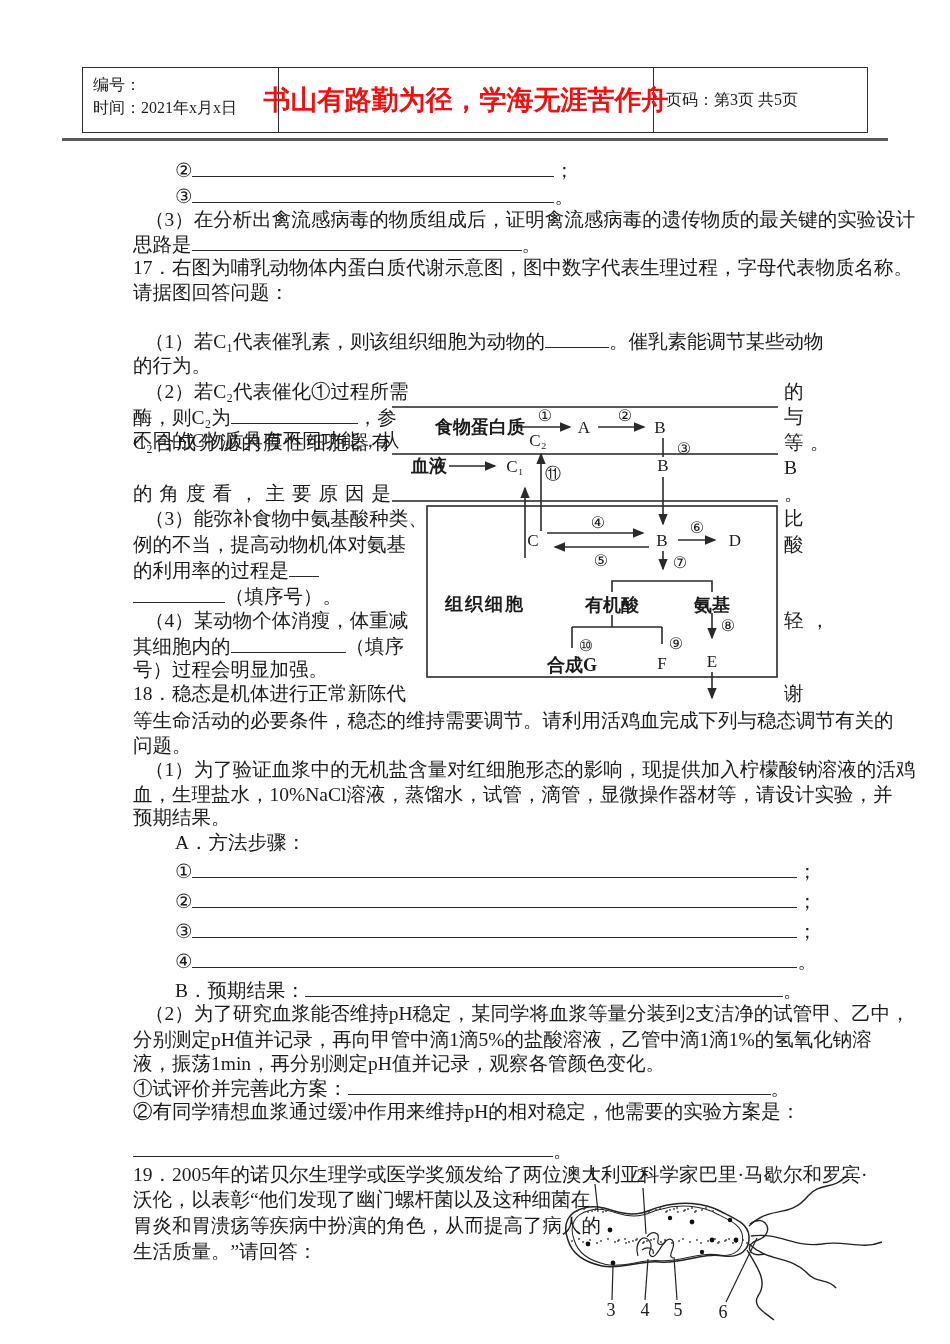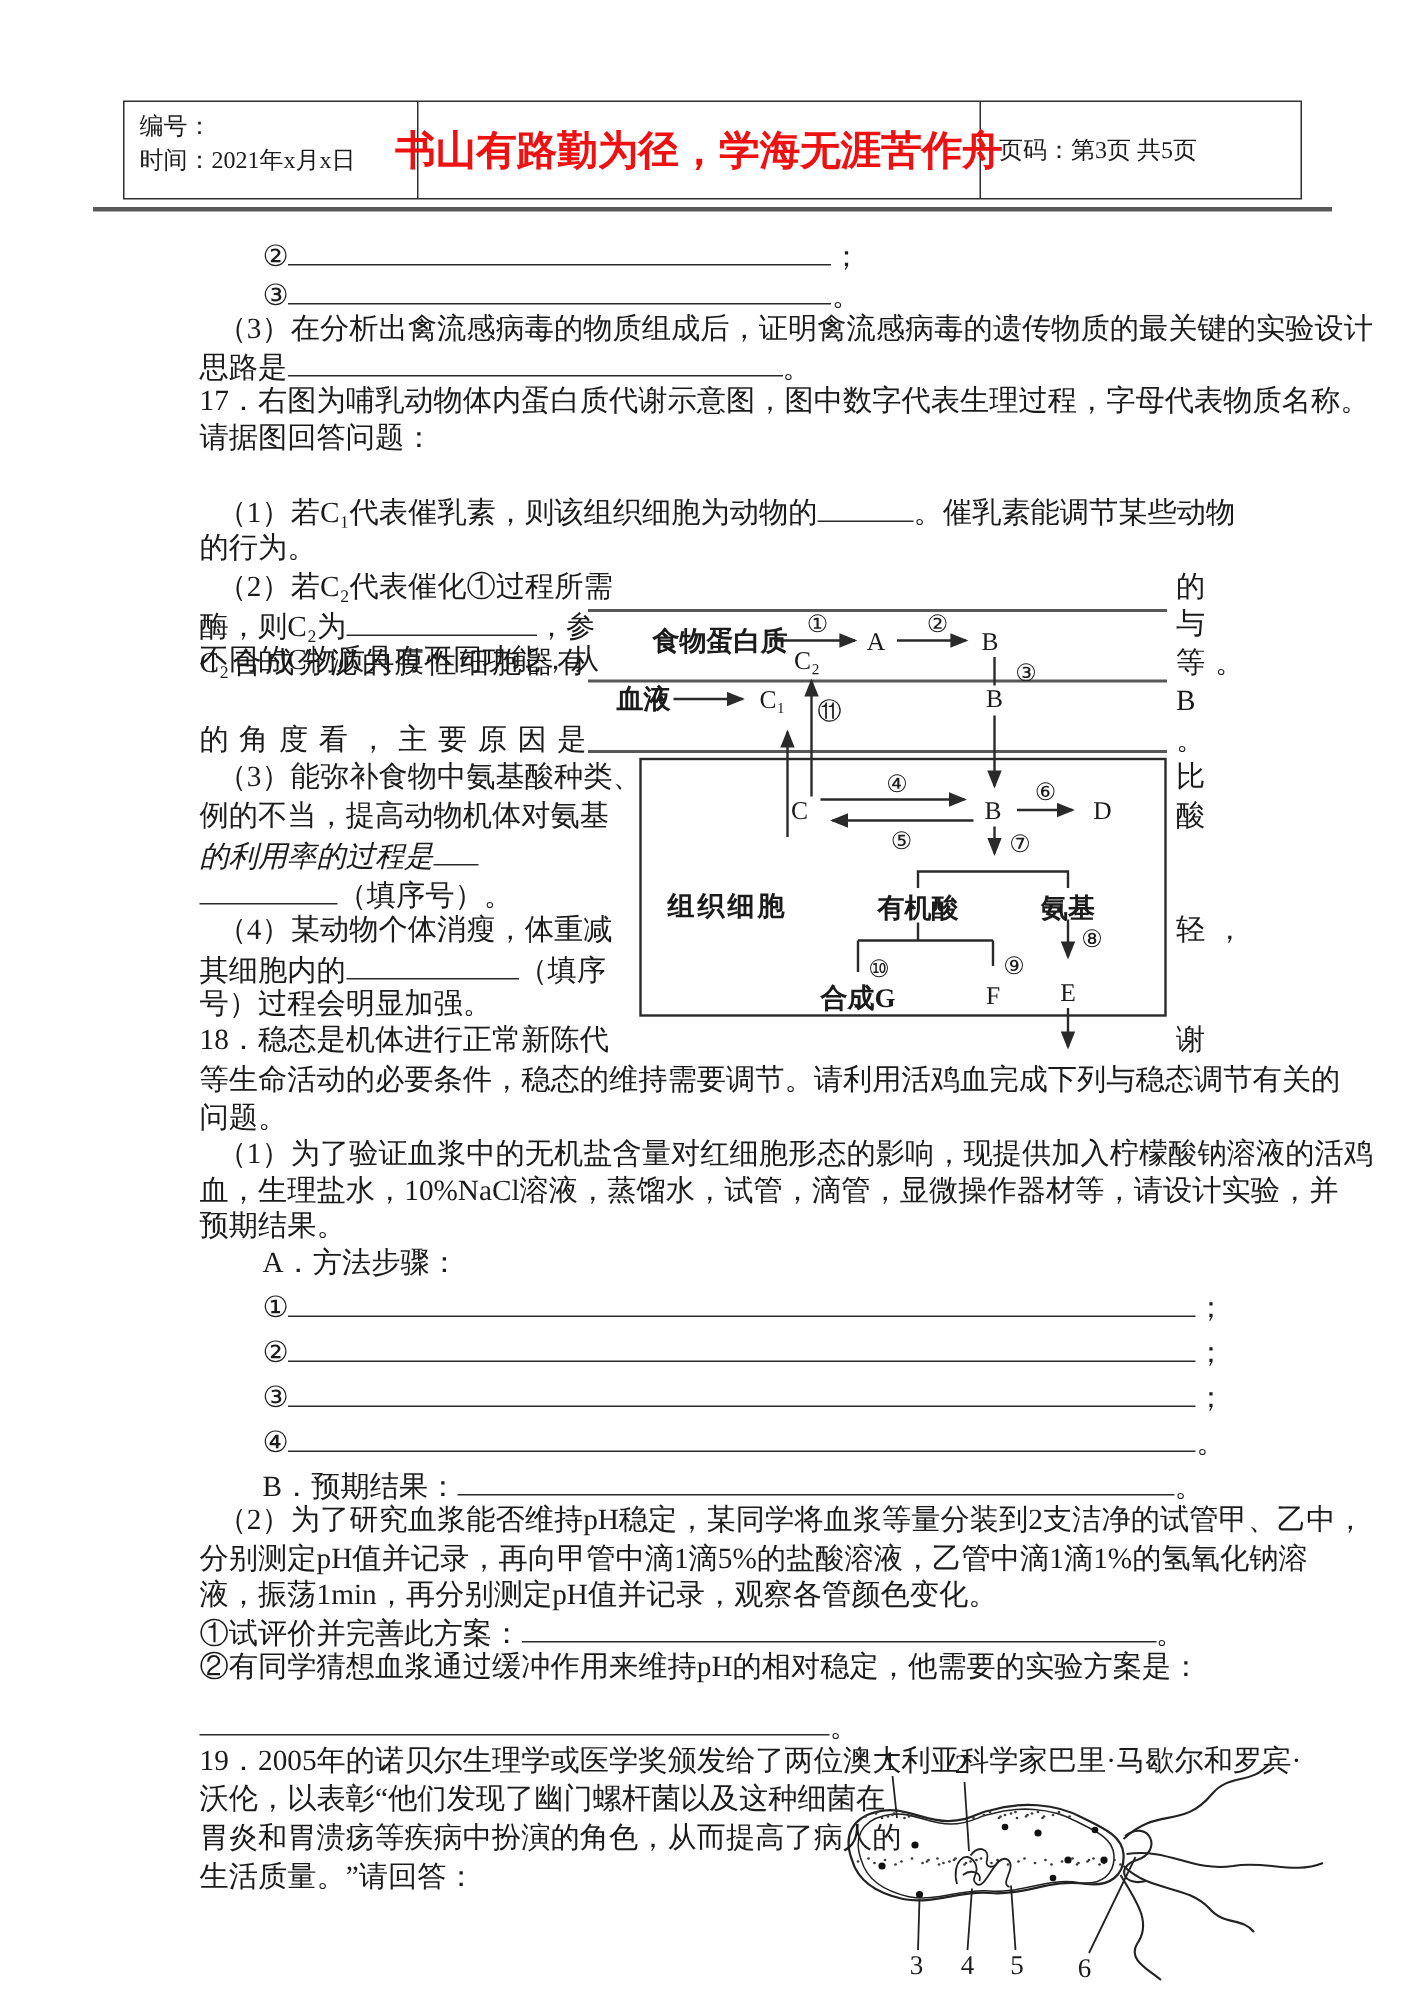--- a/index.html
+++ b/index.html
@@ -250,21 +250,21 @@
     <div class="ln" style="left: 133px; top: 280px;"><span>请据图回答问题：</span></div>
     <div class="ln" style="left: 145px; top: 328px;"><span>（1）若C₁代表催乳素，则该组织细胞为动物的</span><span class="bl" style="width: 64px;"></span><span>。催乳素能调节某些动物</span></div>
     <div class="ln" style="left: 133px; top: 353px; font-family: Liberation Serif, serif;"><span>的行为。</span></div>
     <div class="ln" style="left: 145px; top: 379px;"><span>（2）若C₂代表催化①过程所需</span></div>
     <div class="ln" style="left: 133px; top: 404px;"><span>酶，则C₂为</span><span class="bl" style="width: 127px;"></span><span>，参</span></div>
     <div class="ln spread" style="left: 133px; top: 430px; width: 258px;"><span>C₂合成分泌的膜性细胞器有</span></div>
     <div class="ln" style="left: 133px; top: 428px;"><span>不同的C物质具有不同功能，从</span></div>
     <div class="ln spread" style="left: 133px; top: 481px; width: 258px;"><span>的角度看，主要原因是</span></div>
     <div class="ln" style="left: 145px; top: 506px;"><span>（3）能弥补食物中氨基酸种类、</span></div>
     <div class="ln" style="left: 133px; top: 532px;"><span>例的不当，提高动物机体对氨基</span></div>
-    <div class="ln" style="left: 133px; top: 557px; font-style: italic;"><span>的利用率的过程是</span><span class="bl" style="width: 30px;"></span><span></span></div>
+    <div class="ln" style="left: 133px; top: 557px;"><span>的利用率的过程是</span><span class="bl" style="width: 30px;"></span><span></span></div>
     <div class="ln" style="left: 133px; top: 583px;"><span></span><span class="bl" style="width: 92px;"></span><span>（填序号）。</span></div>
     <div class="ln" style="left: 145px; top: 608px;"><span>（4）某动物个体消瘦，体重减</span></div>
     <div class="ln" style="left: 133px; top: 633px;"><span>其细胞内的</span><span class="bl" style="width: 115px;"></span><span>（填序</span></div>
     <div class="ln" style="left: 133px; top: 657px;"><span>号）过程会明显加强。</span></div>
     <div class="ln" style="left: 133px; top: 681px;"><span>18．稳态是机体进行正常新陈代</span></div>
     <div class="ln" style="left: 133px; top: 708px;"><span>等生命活动的必要条件，稳态的维持需要调节。请利用活鸡血完成下列与稳态调节有关的</span></div>
     <div class="ln" style="left: 133px; top: 733px;"><span>问题。</span></div>
     <div class="ln" style="left: 145px; top: 757px;"><span>（1）为了验证血浆中的无机盐含量对红细胞形态的影响，现提供加入柠檬酸钠溶液的活鸡</span></div>
     <div class="ln" style="left: 133px; top: 782px;"><span>血，生理盐水，10%NaCl溶液，蒸馏水，试管，滴管，显微操作器材等，请设计实验，并</span></div>
     <div class="ln" style="left: 133px; top: 805px;"><span>预期结果。</span></div>

